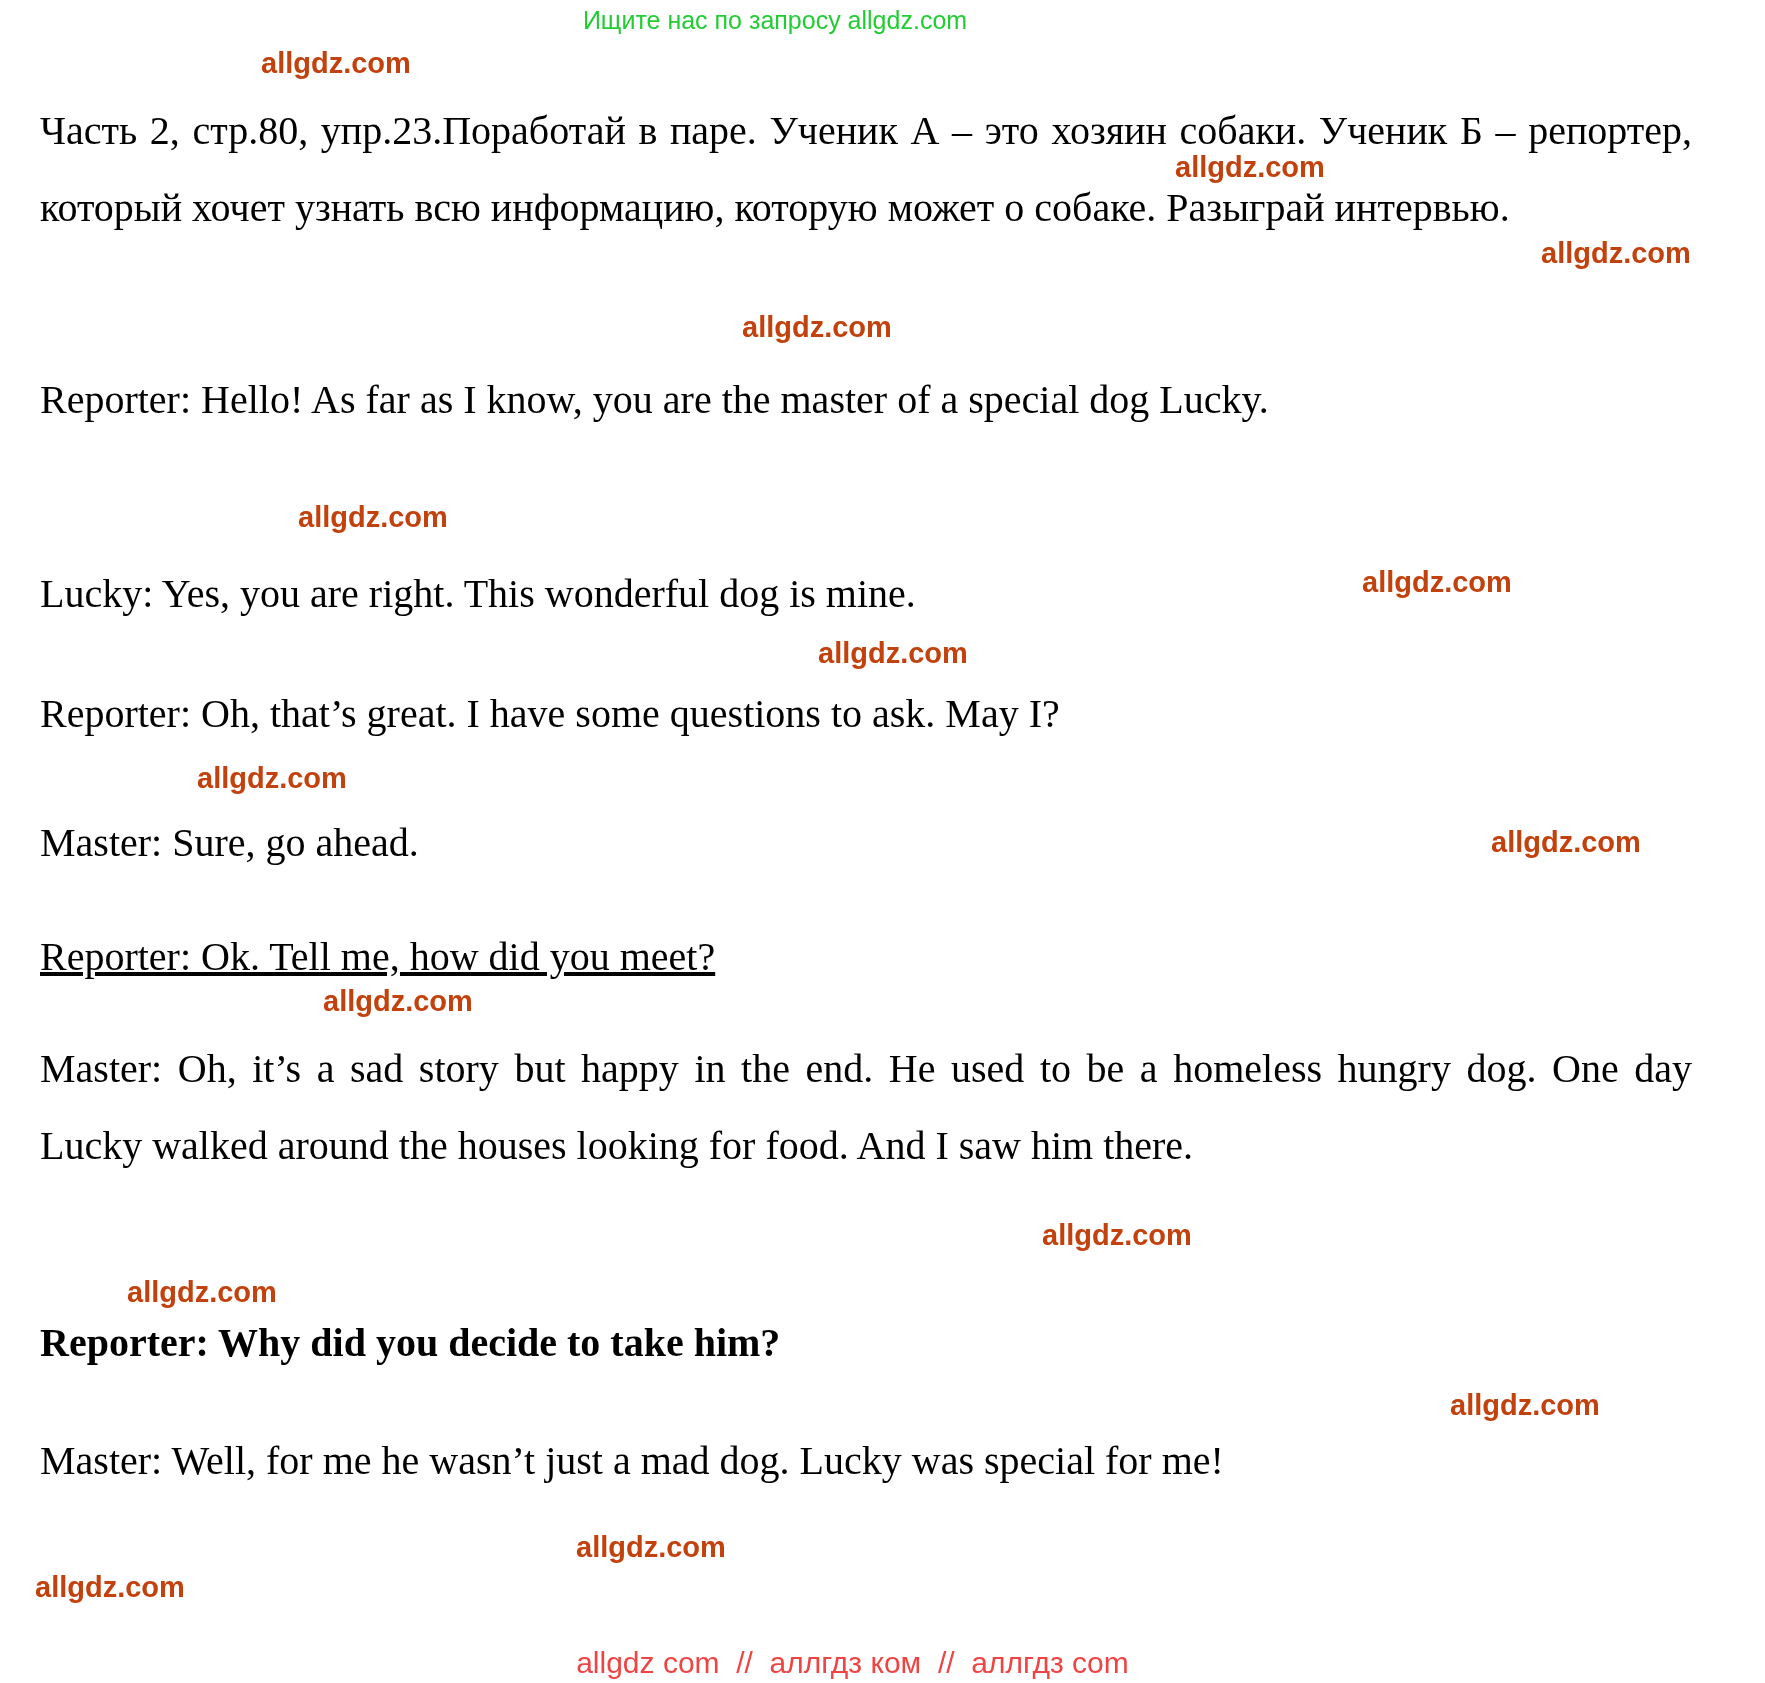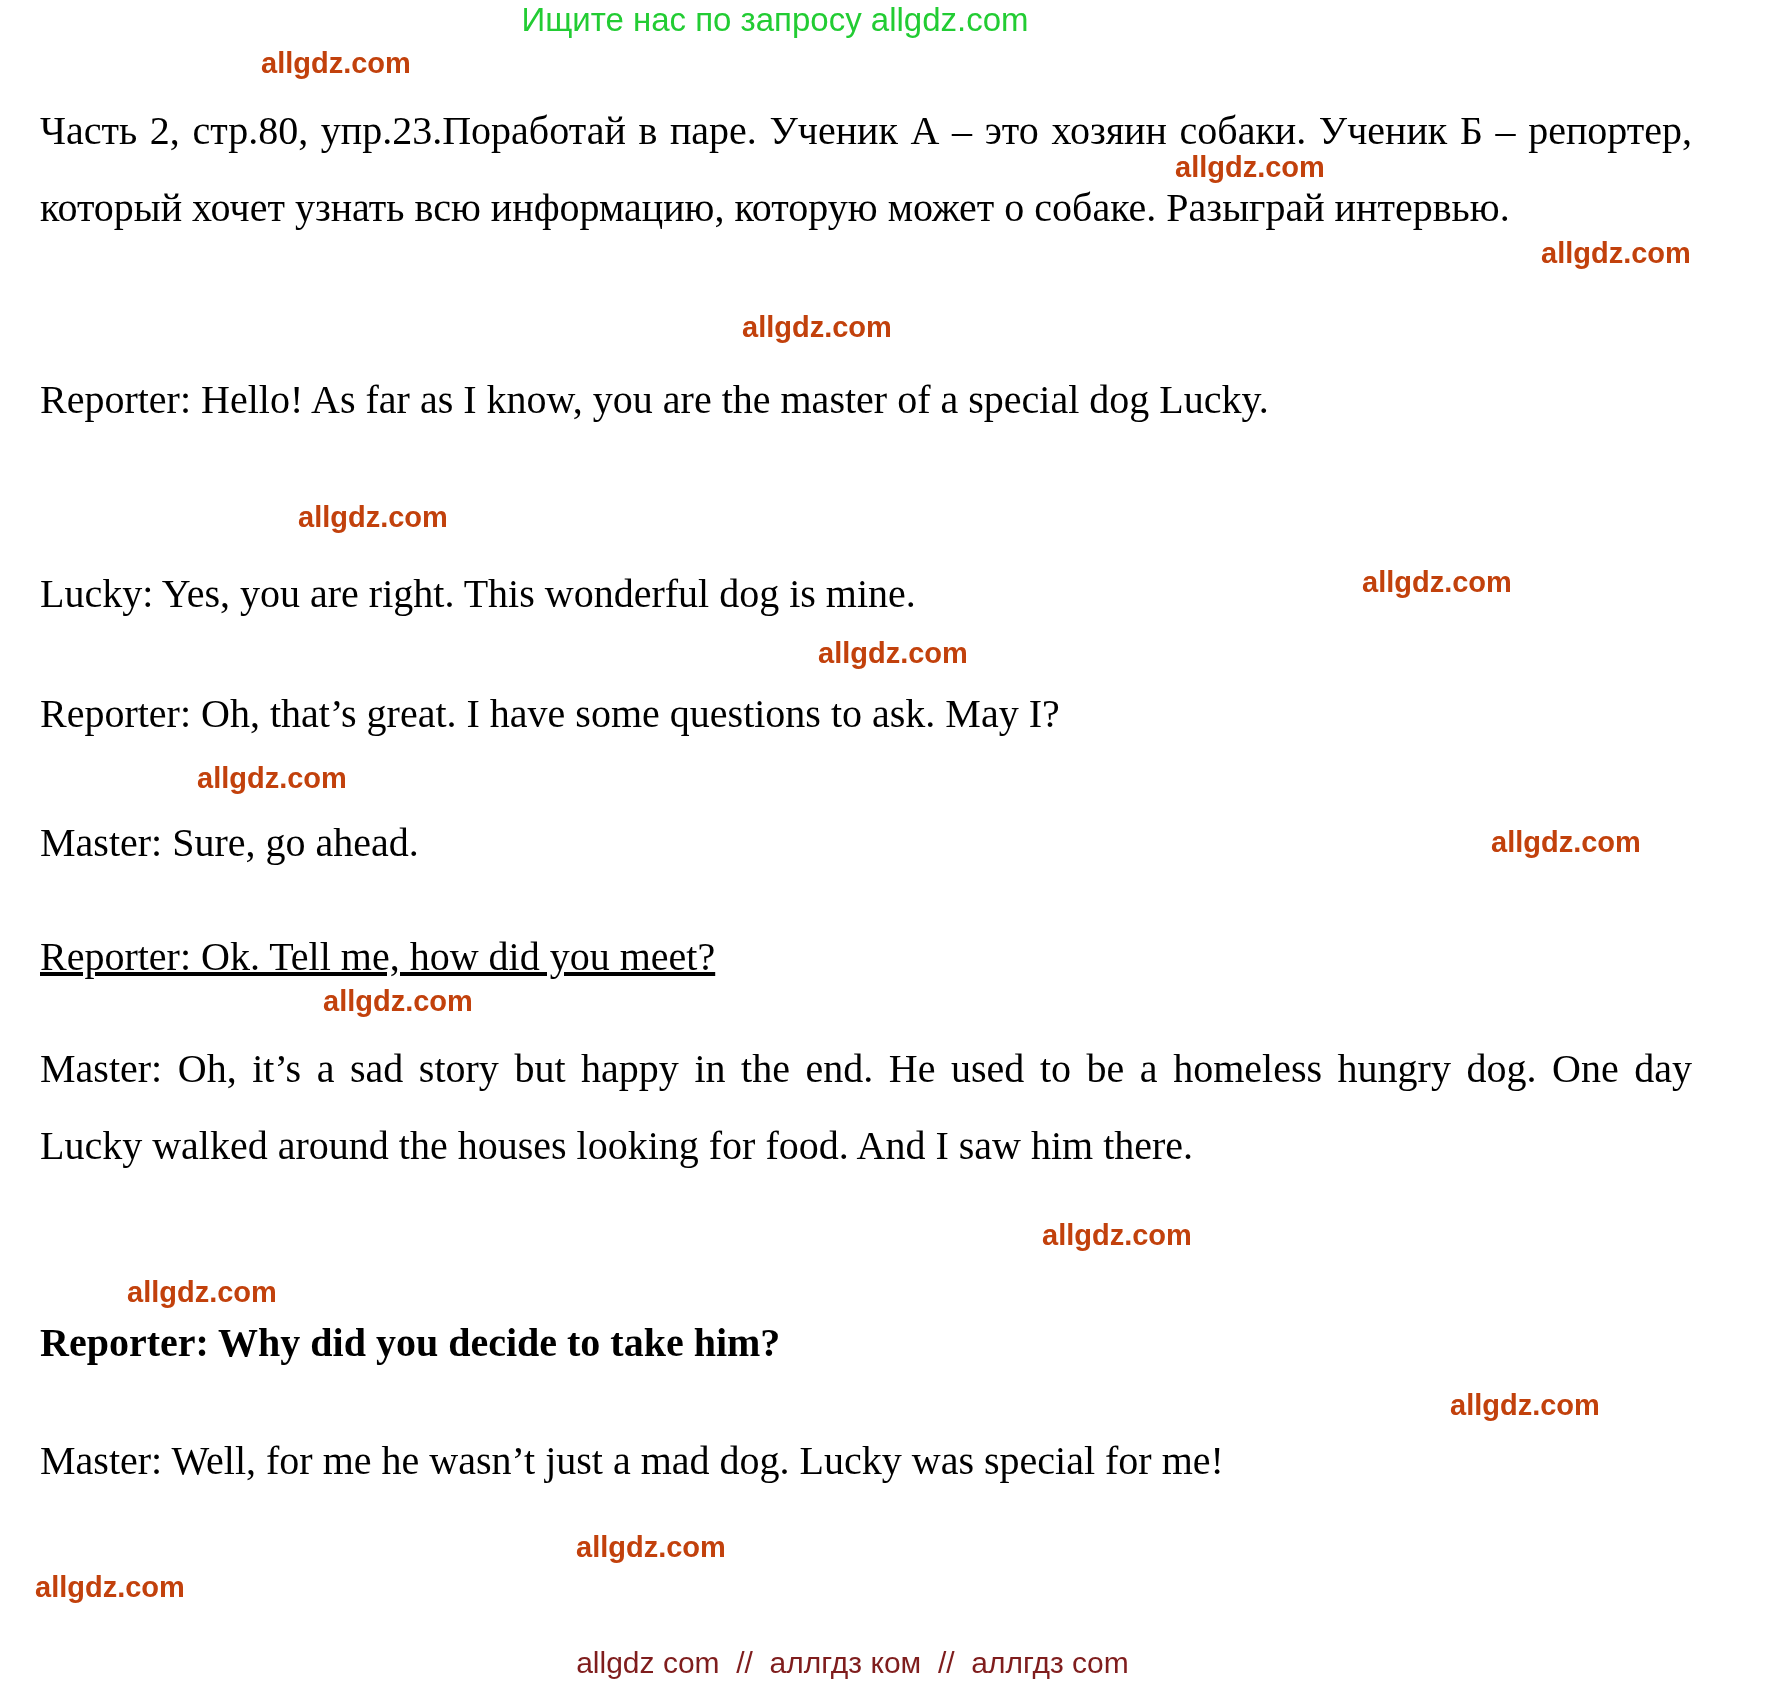--- a/index.html
+++ b/index.html
@@ -13,21 +13,21 @@
       position: relative;
       overflow: hidden;
     }
     .header-link {
       position: absolute;
       left: 0;
       width: 1548px;
       top: 2px;
       text-align: center;
       font-family: "Liberation Sans", sans-serif;
-      font-size: 33px;
+      font-size: 25px;
       line-height: 36px;
       color: #22cc33;
       padding-left: 2px;
       box-sizing: border-box;
     }
     .header-link span {
       display: inline-block;
       margin-left: 0;
     }
     .para {
@@ -55,21 +55,21 @@
     }
     .footer {
       position: absolute;
       left: 0;
       width: 1765px;
       top: 1645px;
       text-align: center;
       font-family: "Liberation Sans", sans-serif;
       font-size: 30px;
       line-height: 36px;
-      color: #7f1d1d;
+      color: #ef4444;
       white-space: pre;
       padding-right: 60px;
       box-sizing: border-box;
     }
   </style>
 </head>
 <body>
 
 <div class="header-link">
   <span>Ищите нас по запросу allgdz.com</span>

